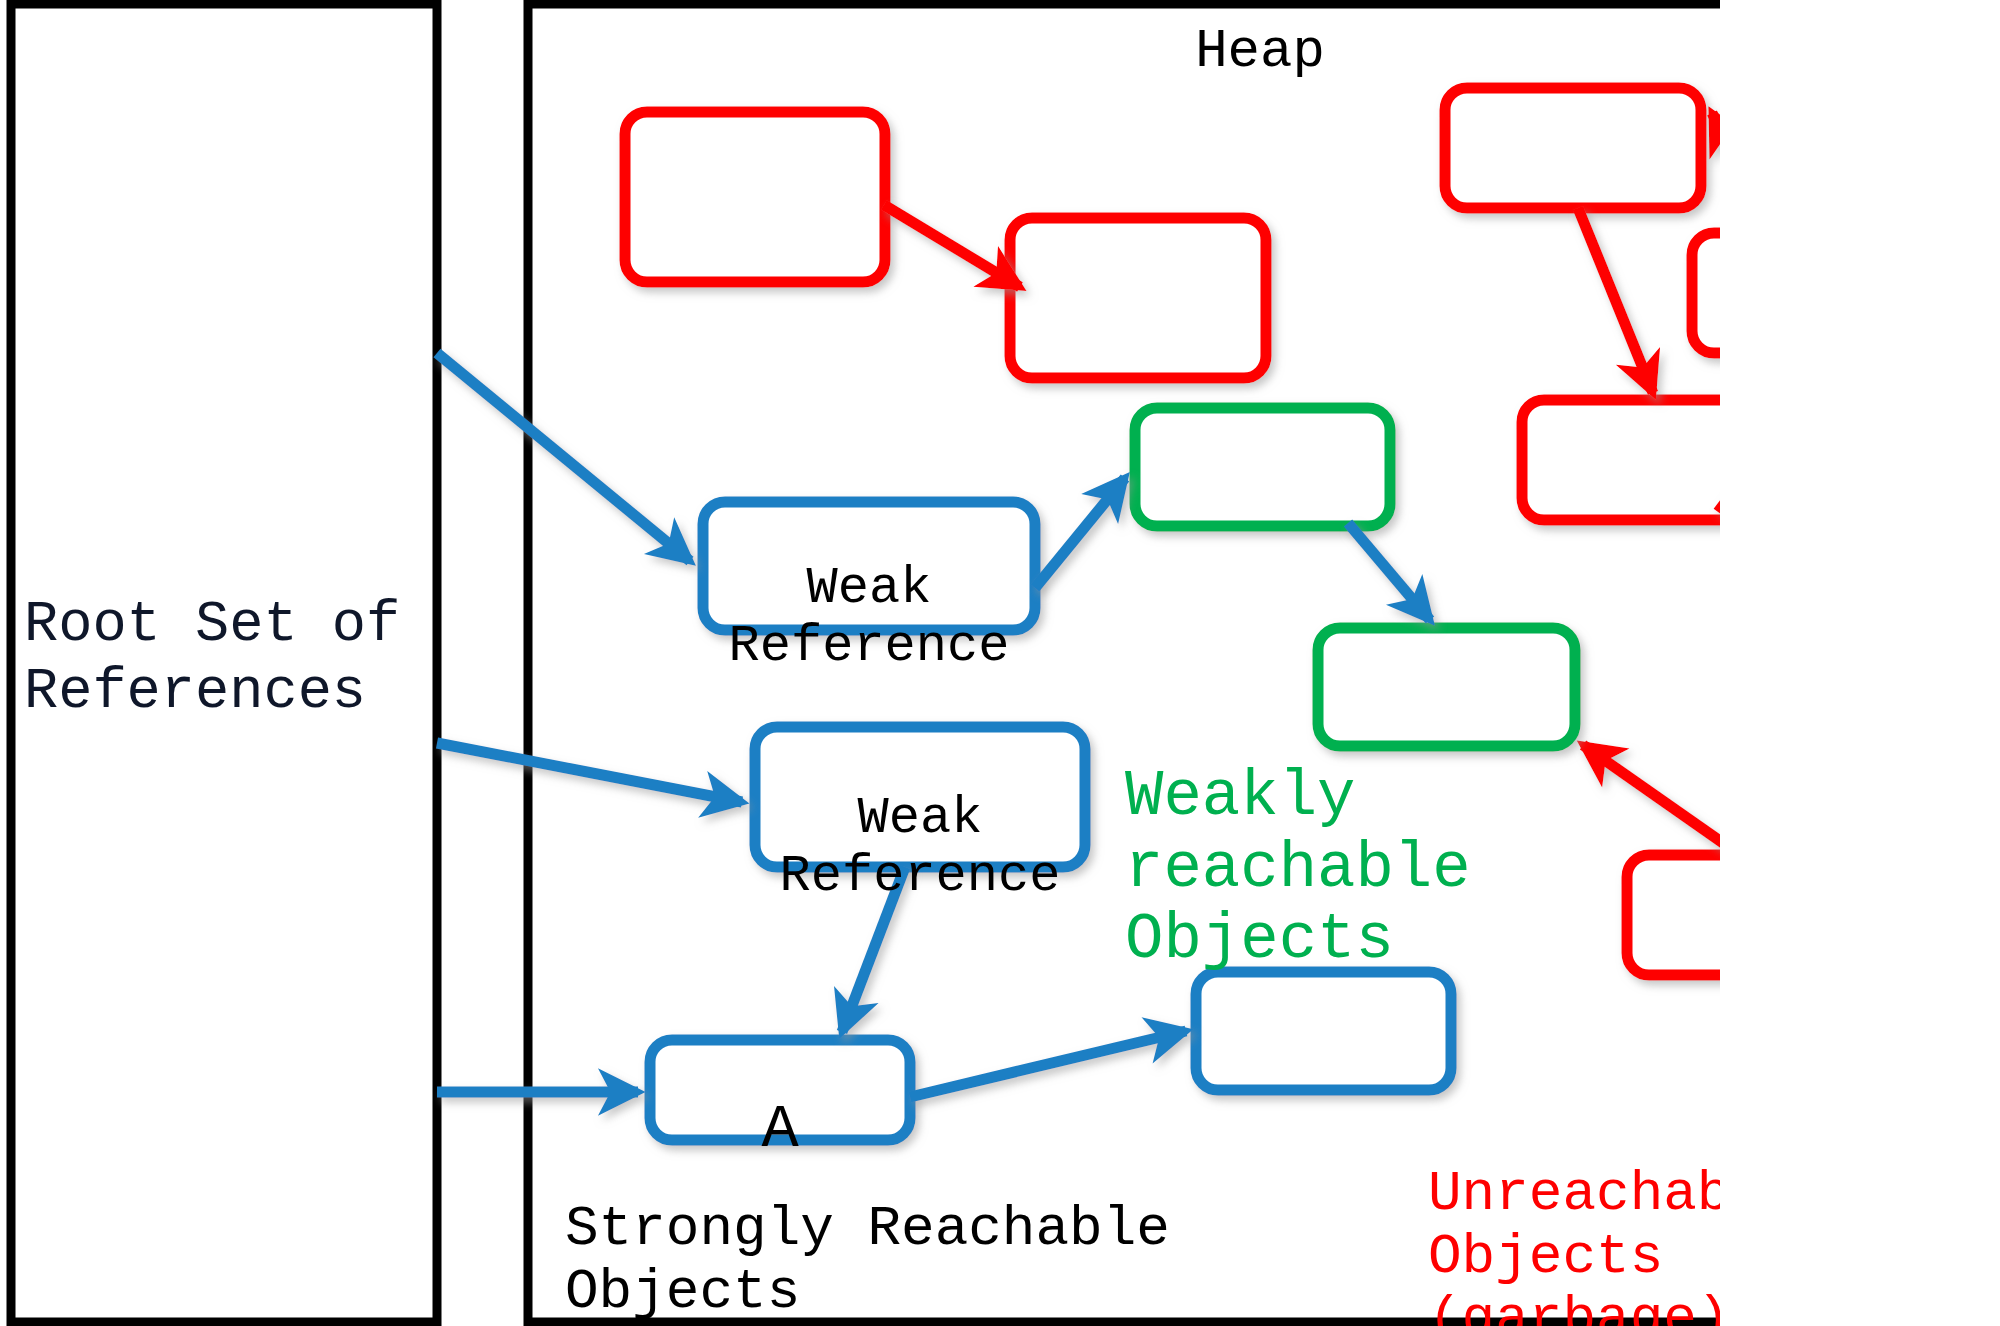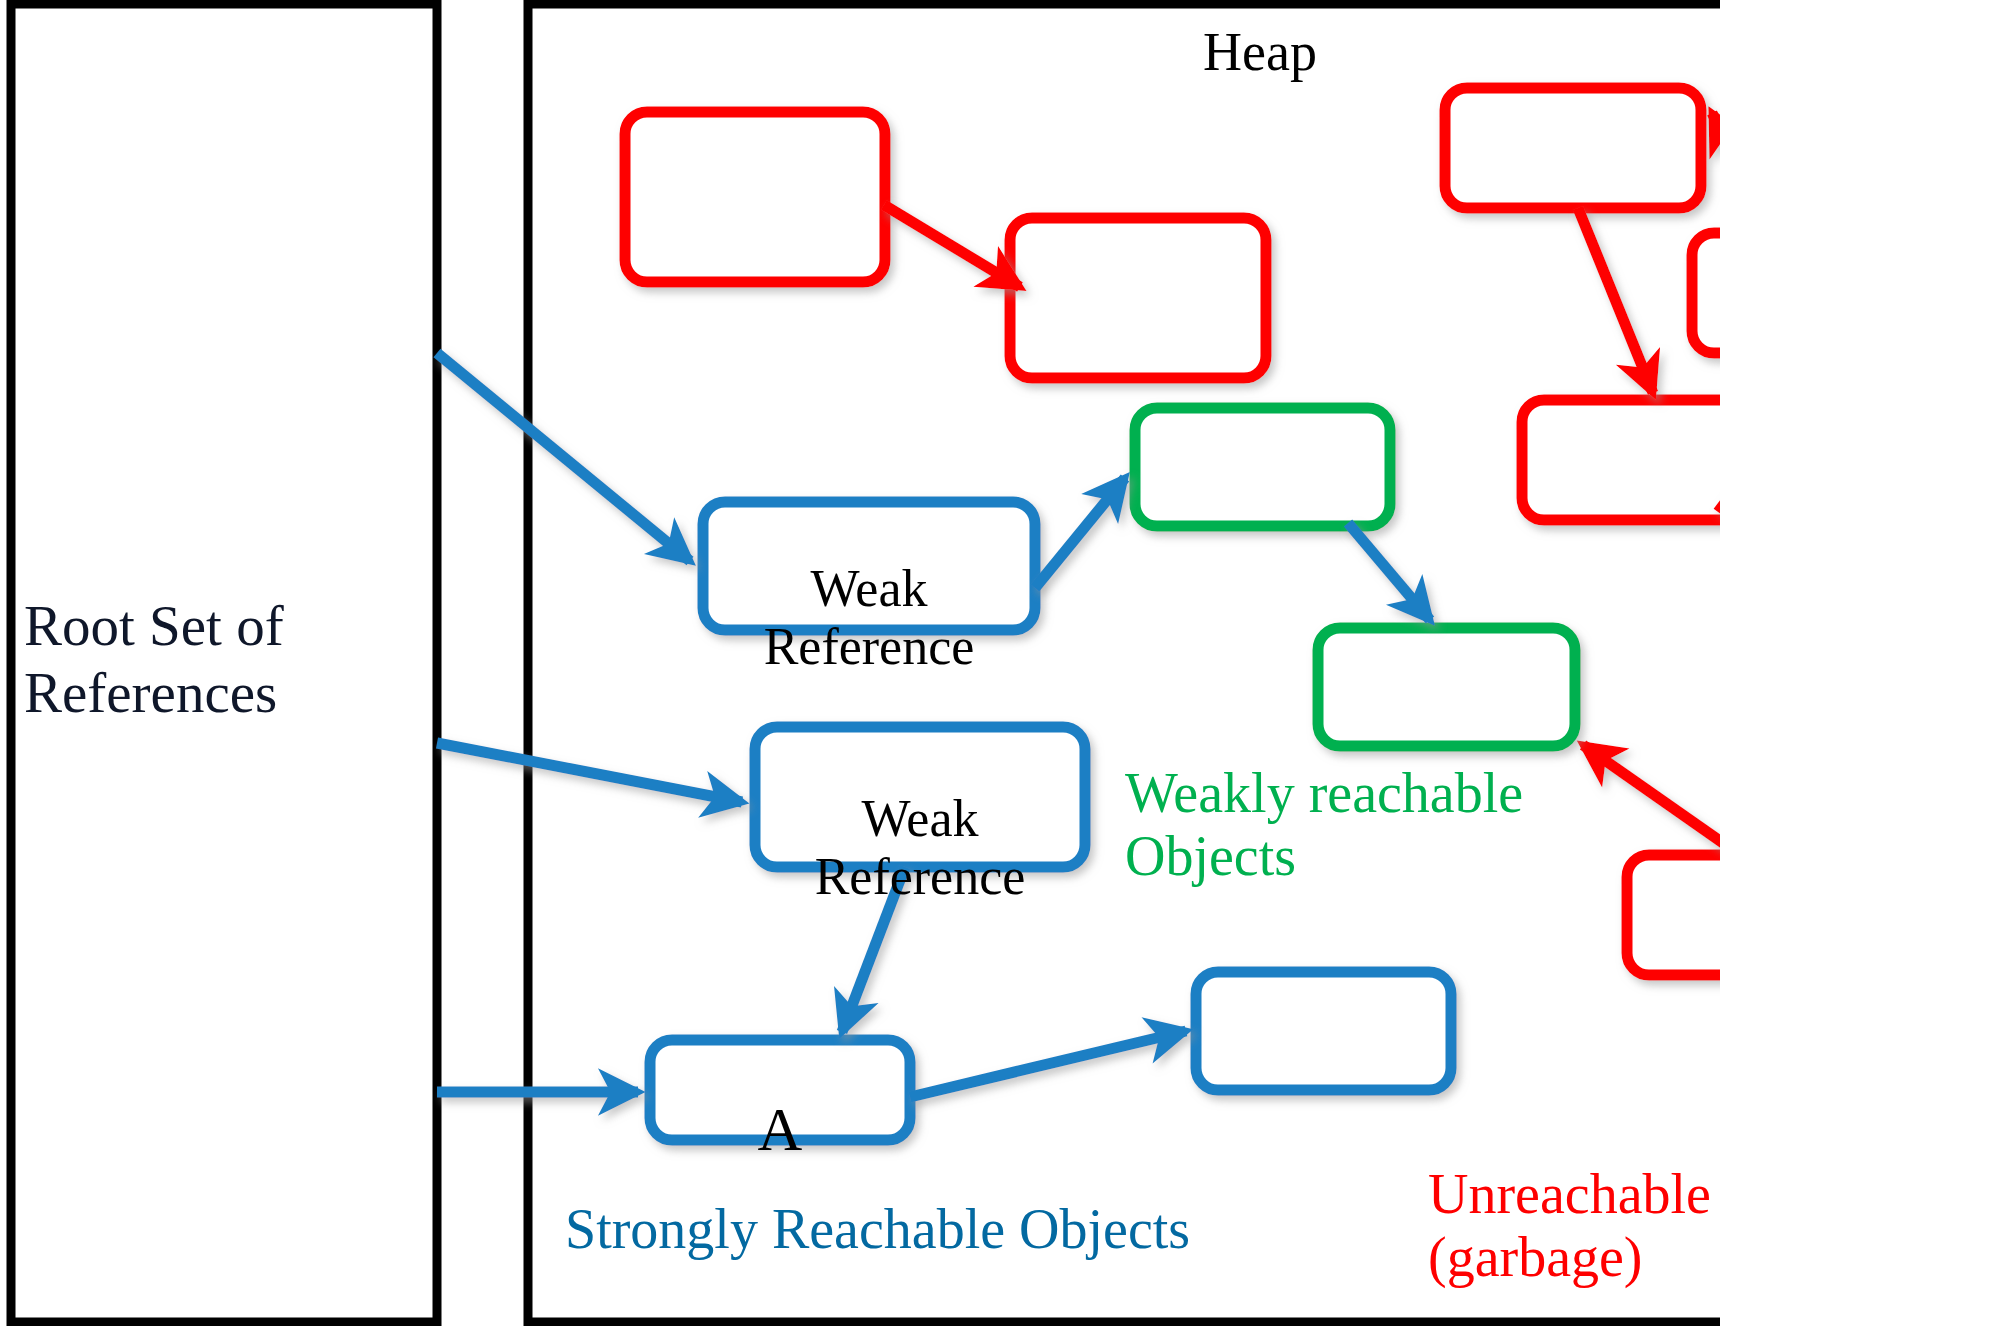--- a/index.html
+++ b/index.html
@@ -6,21 +6,21 @@
     margin: 0;
     padding: 0;
     background: #ffffff;
   }
   #stage {
     position: relative;
     width: 1720px;
     height: 1326px;
     background: #ffffff;
     overflow: hidden;
-    font-family: Liberation Serif, serif;
+    font-family: Liberation Mono, monospace;
   }
   #stage svg.layer {
     position: absolute;
     left: 0;
     top: 0;
     width: 2000px;
     height: 1326px;
   }
   .label {
     position: absolute;
@@ -42,25 +42,25 @@
     font-size: 52px;
     text-align: center;
     line-height: 1.12;
     margin-top: 48px;
   }
   .node-label.big {
     font-size: 62px;
   }
   .legend-green {
     color: #00b04f;
-    font-size: 56px;
+    font-size: 64px;
     line-height: 1.12;
   }
   .legend-blue {
-    color: #0369a1;
+    color: #000000;
     font-size: 56px;
     line-height: 1.12;
   }
   .legend-red {
     color: #fe0000;
     font-size: 56px;
     line-height: 1.12;
   }
 </style>
 </head>

